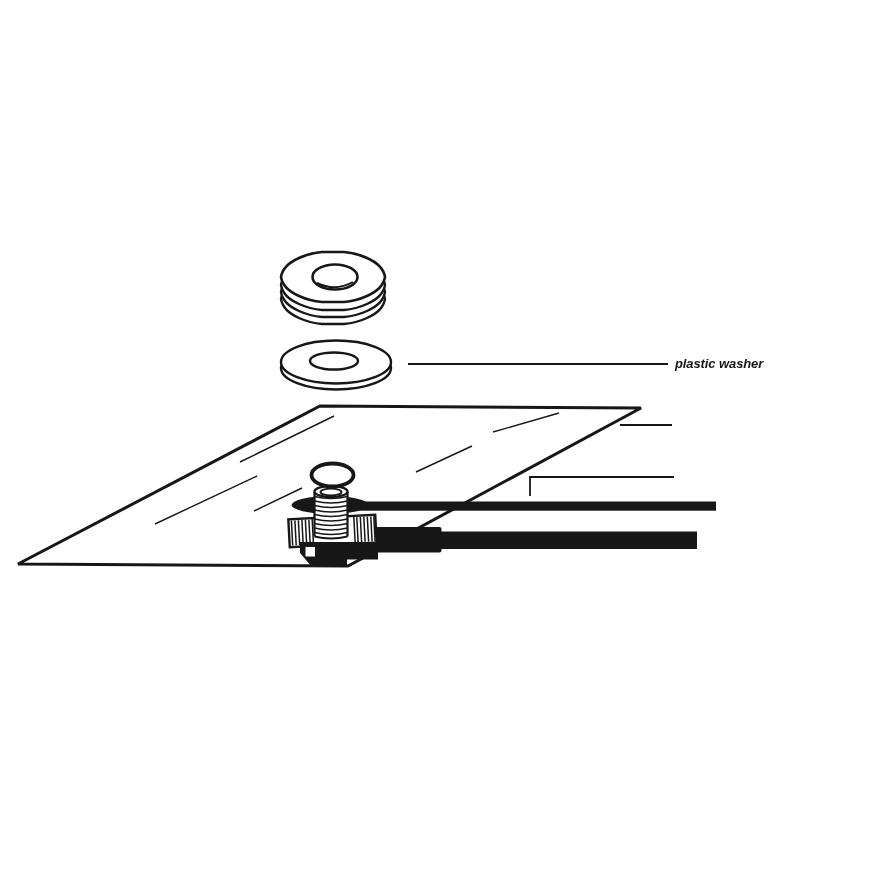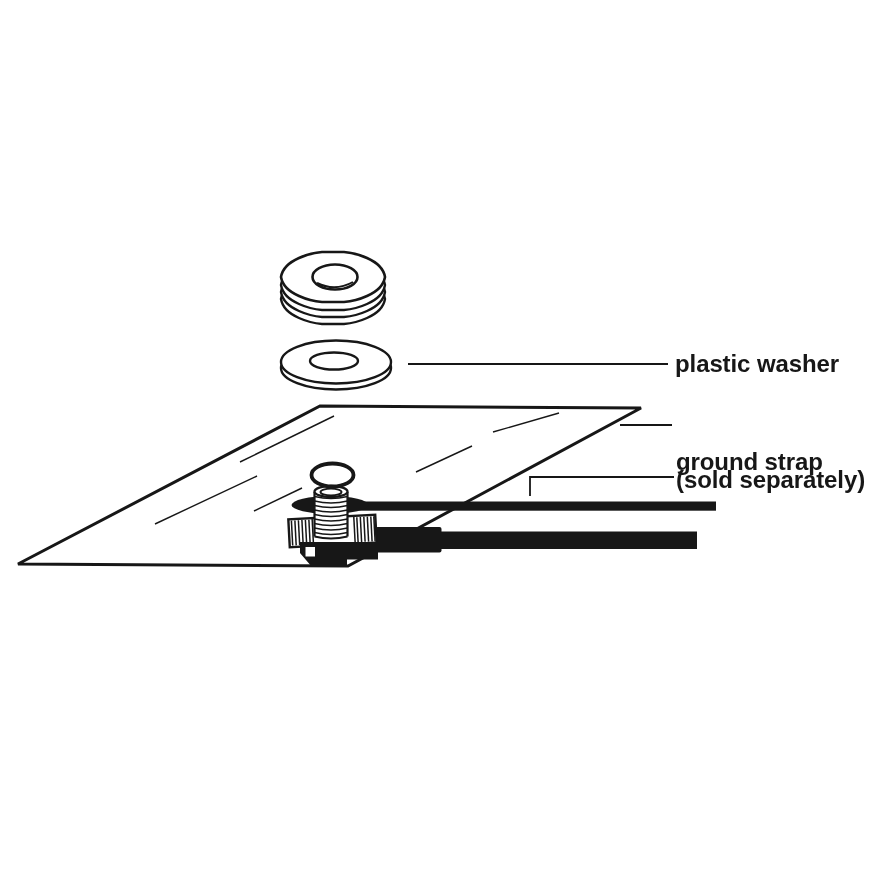--- a/index.html
+++ b/index.html
@@ -15,25 +15,26 @@
   svg { position:absolute; left:0; top:0; }
   
   .ks { stroke:var(--ink); }
   .kf { fill:var(--ink); }
   .fw { fill:#ffffff; }
   .nf { fill:none; }
   
   .label {
     position:absolute;
     color:var(--ink);
-    font-size:24px;
+    font-size:13px;
     font-weight:700;
     letter-spacing:-0.1px;
     line-height:18px;
     white-space:nowrap;
+    font-style:italic;
   }
 </style>
 </head>
 <body>
 
 <div class="stage">
 
   <svg width="880" height="880" viewBox="0 0 880 880">
 
     <g>
@@ -126,18 +127,14 @@
       <ellipse cx="331" cy="492" rx="10.5" ry="3.4" class="nf ks" stroke-width="1.9"></ellipse>
     </g>
 
     <ellipse cx="332.5" cy="475" rx="21" ry="11.5" class="nf ks" stroke-width="3.8"></ellipse>
 
   </svg>
 
   <div class="label" style="left:675px; top:355px;">plastic washer</div>
 
 
-  <div class="label" style="left:676px; top:453px;">
-    <div>ground strap</div>
-    <div>(sold separately)</div>
-  </div>
 
 </div>
 
 </body></html>

